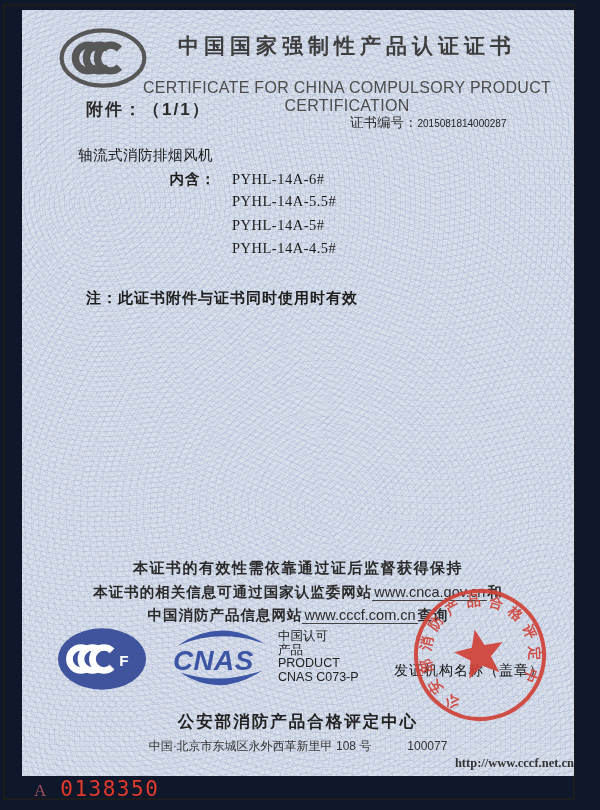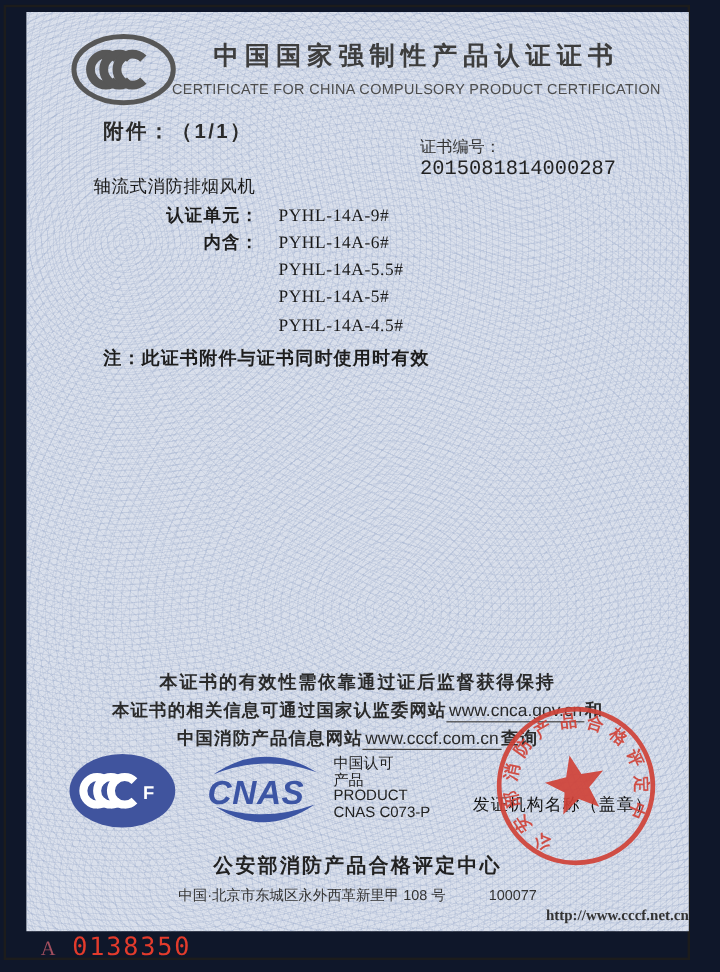--- a/index.html
+++ b/index.html
@@ -18,24 +18,24 @@
       repeating-radial-gradient(circle at 15% 25%, rgba(130,150,190,.18) 0, rgba(130,150,190,.18) 1px, transparent 1px, transparent 5px),
       repeating-radial-gradient(circle at 75% 15%, rgba(130,150,190,.15) 0, rgba(130,150,190,.15) 1px, transparent 1px, transparent 6px),
       repeating-radial-gradient(circle at 55% 65%, rgba(130,150,190,.15) 0, rgba(130,150,190,.15) 1px, transparent 1px, transparent 7px),
       repeating-radial-gradient(circle at 25% 95%, rgba(130,150,190,.13) 0, rgba(130,150,190,.13) 1px, transparent 1px, transparent 5px),
       repeating-radial-gradient(circle at 95% 80%, rgba(130,150,190,.13) 0, rgba(130,150,190,.13) 1px, transparent 1px, transparent 6px);
   }
   .abs{position:absolute;}
   .ccc-logo{left:35px;top:16px;width:92px;height:64px;}
   .header-text{left:110px;top:22px;width:430px;text-align:center;}
   .title-cn{font-size:21px;font-weight:bold;letter-spacing:5px;color:#3d3d3d;}
-  .title-en{font-size:12px;color:#4c4c4c;letter-spacing:.3px;margin-top:7px;}
+  .title-en{font-size:16px;color:#4c4c4c;letter-spacing:.3px;margin-top:19px;}
   .attachment{left:64px;top:88px;font-size:17px;font-weight:bold;letter-spacing:2px;color:#2b2b2b;}
   .cert-no{left:328px;top:104px;font-size:13.5px;color:#333;}
-  .cert-no .num{font-family:Liberation Mono, monospace;font-size:17px;color:#222;margin-top:30px;}
+  .cert-no .num{font-family:Liberation Sans, sans-serif;font-size:10px;color:#222;margin-top:30px;}
   .product{left:40px;top:136px;width:480px;}
   .prow{display:flex;align-items:baseline;height:23.5px;}
   .plabel{width:154px;text-align:right;font-weight:bold;font-size:14.5px;color:#1d1d1d;letter-spacing:1px;}
   .pvalue{margin-left:16px;font-family:"Liberation Serif", serif;font-size:14.5px;color:#1a1a1a;letter-spacing:.5px;}
   .note{left:64px;top:279px;font-size:15px;font-weight:bold;letter-spacing:1px;color:#1d1d1d;}
   .fline{left:0;width:100%;text-align:center;font-weight:bold;color:#2a2a2a;}
   .fline1{top:549px;font-size:15px;letter-spacing:1.5px;}
   .fline2{top:573px;font-size:14.5px;letter-spacing:1px;}
   .fline3{top:596px;font-size:14.5px;letter-spacing:1px;}
   .url{font-family:"Liberation Sans", sans-serif;font-weight:normal;letter-spacing:0;border-bottom:1px solid #444;padding:0 2px;}
@@ -74,24 +74,20 @@
 
     <div class="abs attachment">附件：（1/1）</div>
 
     <div class="abs cert-no">
       <span>证书编号：</span><span class="num">2015081814000287</span>
     </div>
 
     <div class="abs product">
       <div class="prow">
         <span class="pvalue">轴流式消防排烟风机</span>
-      </div>
-      <div class="prow">
-        <span class="plabel">认证单元：</span>
-        <span class="pvalue">PYHL-14A-9#</span>
       </div>
       <div class="prow">
         <span class="plabel">内含：</span>
         <span class="pvalue">PYHL-14A-6#</span>
       </div>
       <div class="prow">
         <span class="plabel"></span>
         <span class="pvalue">PYHL-14A-5.5#</span>
       </div>
       <div class="prow">

